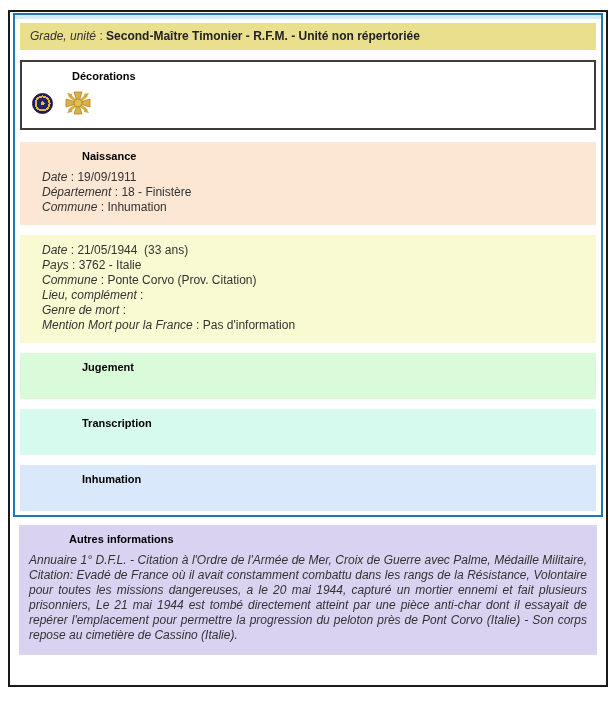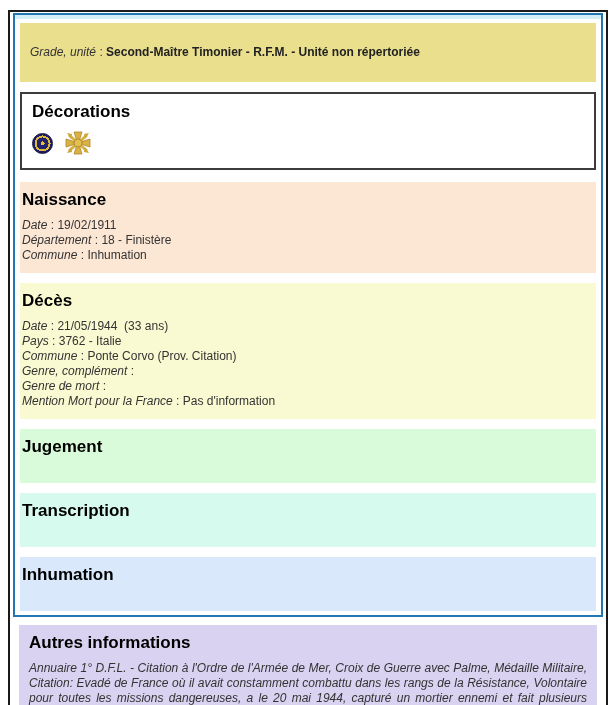--- a/index.html
+++ b/index.html
@@ -15,26 +15,26 @@
     background: #ffffff;
     padding: 1px 3px 12px 3px;
     min-height: 677px;
   }
   .bluebox {
     border: 2px solid #2277b0;
     padding: 0 5px 4px 5px;
     background: #ffffff;
   }
   .cyan-strip { height: 4px; margin: 0 -5px 4px -5px; background: #d3eef9; }
-  .sec { margin: 0 0 10px 0; padding: 8px 10px 10px 2px; }
-  .sec-title { font-weight: bold; font-size: 17px; color: #000000; margin-bottom: 8px; }
+  .sec { margin: 0 0 10px 0; padding: 8px 10px 10px 22px; }
+  .sec-title { font-weight: bold; font-size: 11px; color: #000000; margin-bottom: 8px; margin-left: 40px; }
   .line { line-height: 15px; }
   .lbl { font-style: italic; }
   .val { white-space: pre-wrap; }
-  .grade-box { background: #eadf8d; padding: 22px 10px; }
+  .grade-box { background: #eadf8d; padding: 6px 10px; }
   .grade-box .bold-val { font-weight: bold; color: #222222; }
   .deco-box {
     background: #ffffff; border: 2px solid #3c3c3c;
     padding: 8px 10px 12px 10px; margin-bottom: 12px;
   }
   .medals { margin-top: 4px; height: 26px; display: flex; align-items: center; gap: 12px; }
   .medal-round {
     display: inline-block; width: 21px; height: 21px; border-radius: 50%;
     background: radial-gradient(circle,
       #e3bf3a 0 2px, #22226e 2px 6px, #ddb93a 6px 8px, #1d1d66 8px 11px);
@@ -74,43 +74,42 @@
           <path d="M2 2 L7 3 L6 8 Z M24 2 L19 3 L20 8 Z M2 22 L7 21 L6 16 Z M24 22 L19 21 L20 16 Z" fill="#cda639"></path>
           <path fill="#d9b145" stroke="#ae8729" stroke-width="0.8" d="M9 1 h8 l-2.5 8 h-3 Z M9 23 h8 l-2.5 -8 h-3 Z M1 8 v8 l8 -2.5 v-3 Z M25 8 v8 l-8 -2.5 v-3 Z"></path>
           <circle cx="13" cy="12" r="4" fill="#e2c04f" stroke="#ae8729" stroke-width="0.8"></circle>
         </svg>
       </div>
     </div>
 
     <div class="sec naissance">
       <div class="sec-title">Naissance</div>
       <div class="line">
-        <span class="lbl">Date</span><span> : </span><span class="val">19/02/1911</span>
+        <span class="lbl">Date</span><span> : </span><span class="val">19/09/1911</span>
       </div>
       <div class="line">
         <span class="lbl">Département</span><span> : </span><span class="val">18 - Finistère</span>
       </div>
       <div class="line">
         <span class="lbl">Commune</span><span> : </span><span class="val">Inhumation</span>
       </div>
     </div>
 
     <div class="sec deces">
-      <div class="sec-title">Décès</div>
       <div class="line">
         <span class="lbl">Date</span><span> : </span><span class="val">21/05/1944  (33 ans)</span>
       </div>
       <div class="line">
         <span class="lbl">Pays</span><span> : </span><span class="val">3762 - Italie</span>
       </div>
       <div class="line">
         <span class="lbl">Commune</span><span> : </span><span class="val">Ponte Corvo (Prov. Citation)</span>
       </div>
       <div class="line">
-        <span class="lbl">Genre, complément</span><span> : </span><span class="val"></span>
+        <span class="lbl">Lieu, complément</span><span> : </span><span class="val"></span>
       </div>
       <div class="line">
         <span class="lbl">Genre de mort</span><span> : </span><span class="val"></span>
       </div>
       <div class="line">
         <span class="lbl">Mention Mort pour la France</span><span> : </span><span class="val">Pas d'information</span>
       </div>
     </div>
 
     <div class="sec jugement">

